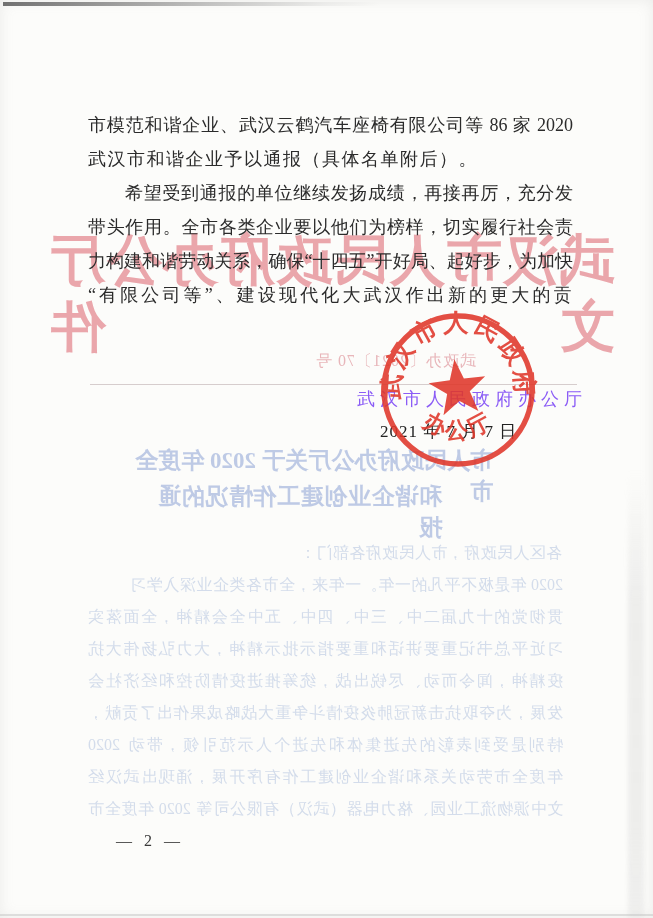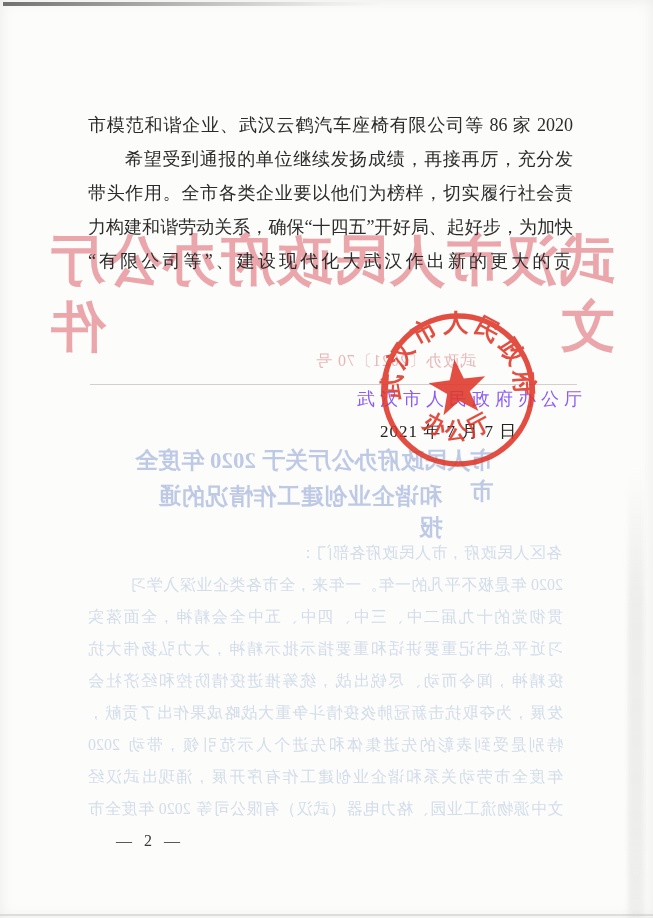--- a/index.html
+++ b/index.html
@@ -60,20 +60,21 @@
   <div class="bleed bleed-body" style="top:607px;left:88px;width:475px;color:rgba(198,210,230,.75);">贯彻党的十九届二中、三中、四中、五中全会精神，全面落实</div>
   <div class="bleed bleed-body" style="top:639px;left:88px;width:475px;color:rgba(198,210,230,.75);">习近平总书记重要讲话和重要指示批示精神，大力弘扬伟大抗</div>
   <div class="bleed bleed-body" style="top:671px;left:88px;width:475px;color:rgba(198,210,230,.75);">疫精神，闻令而动、尽锐出战，统筹推进疫情防控和经济社会</div>
   <div class="bleed bleed-body" style="top:703px;left:88px;width:475px;color:rgba(198,210,230,.75);">发展，为夺取抗击新冠肺炎疫情斗争重大战略成果作出了贡献，</div>
   <div class="bleed bleed-body" style="top:735px;left:88px;width:475px;color:rgba(198,210,230,.75);">特别是受到表彰的先进集体和先进个人示范引领，带动 2020</div>
   <div class="bleed bleed-body" style="top:767px;left:88px;width:475px;color:rgba(198,210,230,.75);">年度全市劳动关系和谐企业创建工作有序开展，涌现出武汉经</div>
   <div class="bleed bleed-body" style="top:799px;left:88px;width:475px;color:rgba(198,210,230,.75);">文中源物流工业园、格力电器（武汉）有限公司等 2020 年度全市</div>
 
   <div class="doc-text">
     <div class="line">市模范和谐企业、武汉云鹤汽车座椅有限公司等 86 家 2020 年度</div>
+    <div class="line para-end">武汉市和谐企业予以通报（具体名单附后）。</div>
     <div class="line indent">希望受到通报的单位继续发扬成绩，再接再厉，充分发挥示范</div>
     <div class="line">带头作用。全市各类企业要以他们为榜样，切实履行社会责任，努</div>
     <div class="line">力构建和谐劳动关系，确保“十四五”开好局、起好步，为加快打造</div>
     <div class="line para-end">“有限公司等”、建设现代化大武汉作出新的更大的贡献！</div>
   </div>
 
   <div class="signature">武汉市人民政府办公厅</div>
   <div class="date">2021 年 7 月 7 日</div>
 
   <svg class="seal" viewBox="0 0 160 160">

